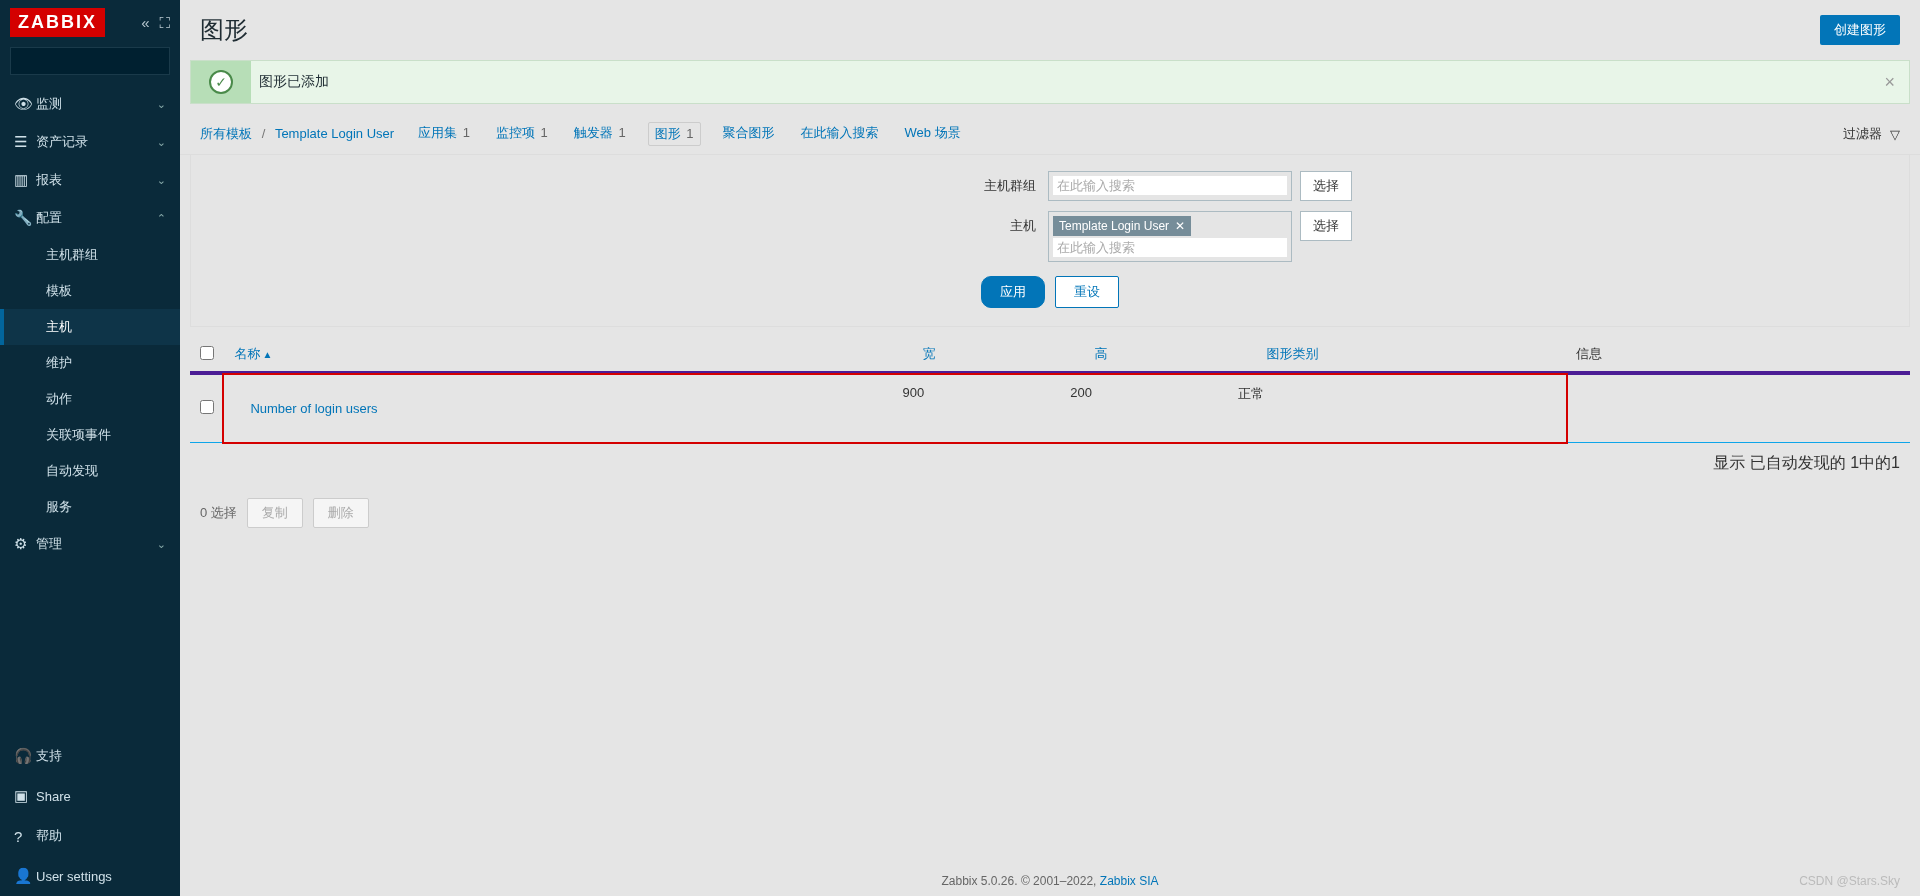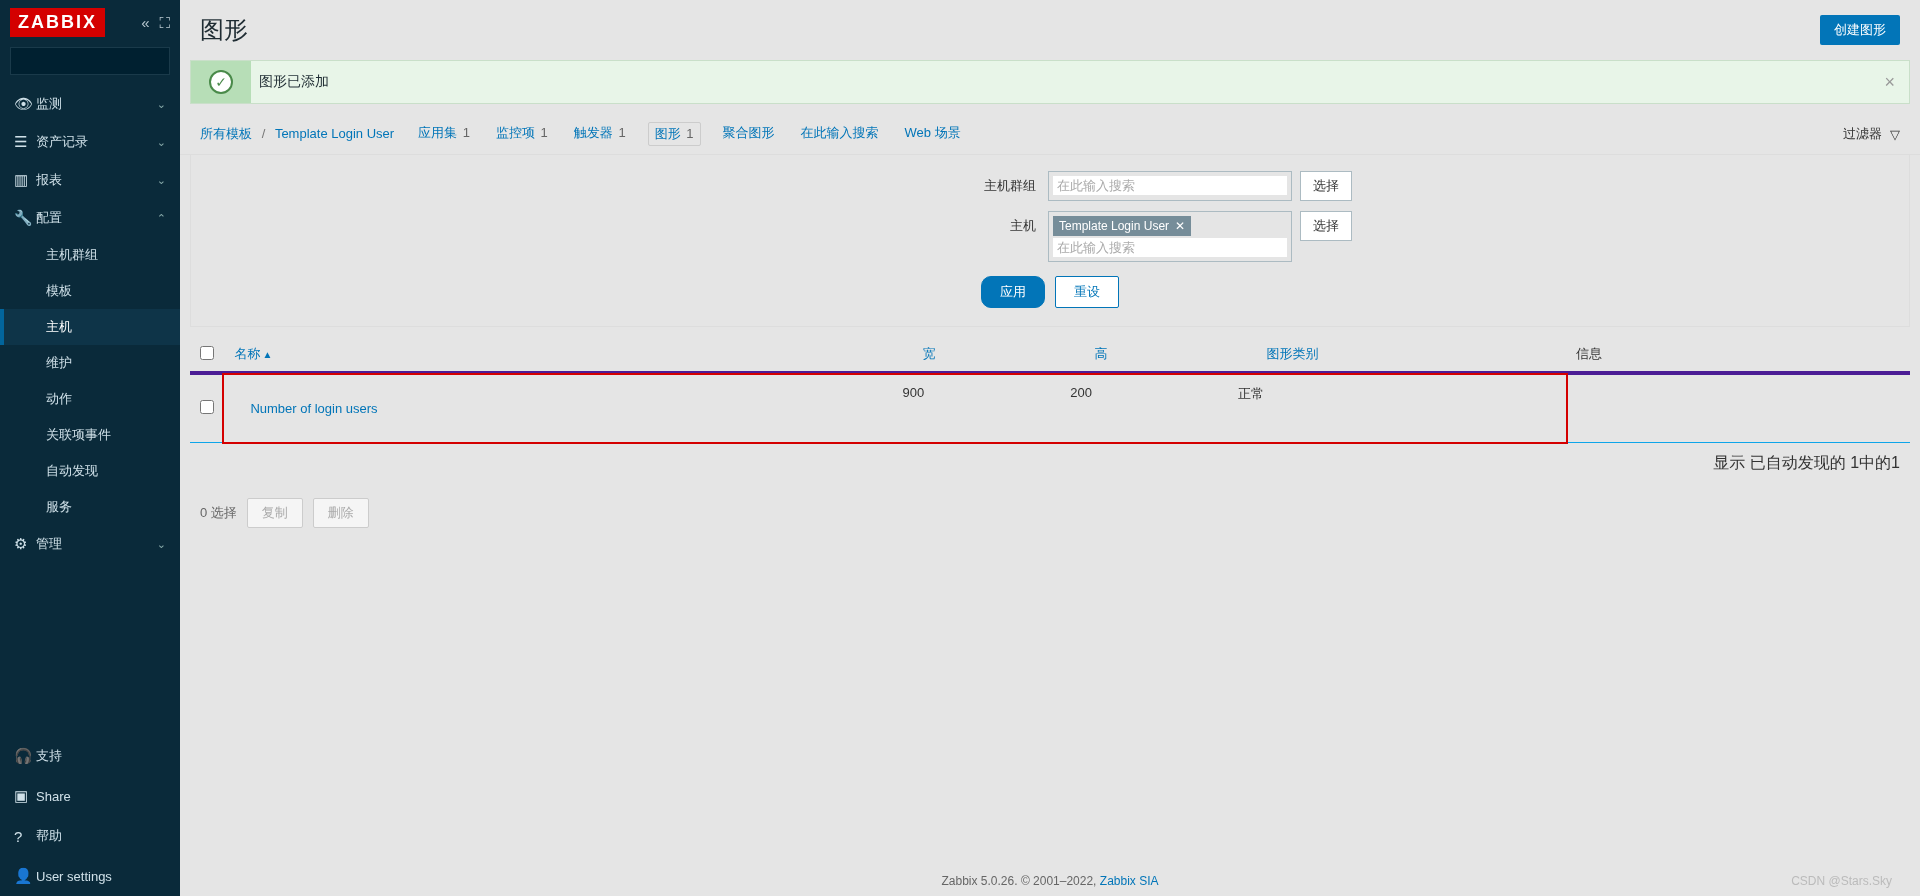--- a/index.html
+++ b/index.html
@@ -59,21 +59,21 @@
 table.data th .sort { color: #0275b8; font-size: 10px; margin-left: 2px; }
 table.data td { padding: 10px 10px; color: #333; }
 table.data tr.highlight td { border: none; }
 .highlight-box { outline: 2px solid #d40000; }
 .row-link { color: #0275b8; text-decoration: none; }
 .foot-row td { text-align: right; color: #666; padding: 10px; border-top: 1px solid #0ea5e9; font-size: 16px; }
 .bulk-actions { padding: 14px 20px; color: #666; display: flex; align-items: center; gap: 10px; }
 .bulk-btn { border: 1px solid #ccc; background: #f5f5f5; color: #aaa; padding: 5px 14px; cursor: not-allowed; font-size: 13px; border-radius: 2px; }
 .footer { text-align: center; color: #666; font-size: 12px; padding: 16px 0 8px 0; margin-top: auto; }
 .footer a { color: #0275b8; text-decoration: none; }
-.watermark { position: fixed; right: 28px; bottom: 8px; color: #bbb; font-size: 12px; }
+.watermark { position: fixed; right: 20px; bottom: 8px; color: #bbb; font-size: 12px; }
 input[type=checkbox] { width: 14px; height: 14px; }
 .col-name { width: 40%; }
 .col-w { width: 10%; }
 .col-h { width: 10%; }
 .col-type { width: 18%; }
 .col-info { width: 20%; color: #333 !important; cursor: default !important; }
 </style>
 </head>
 <body>
 

